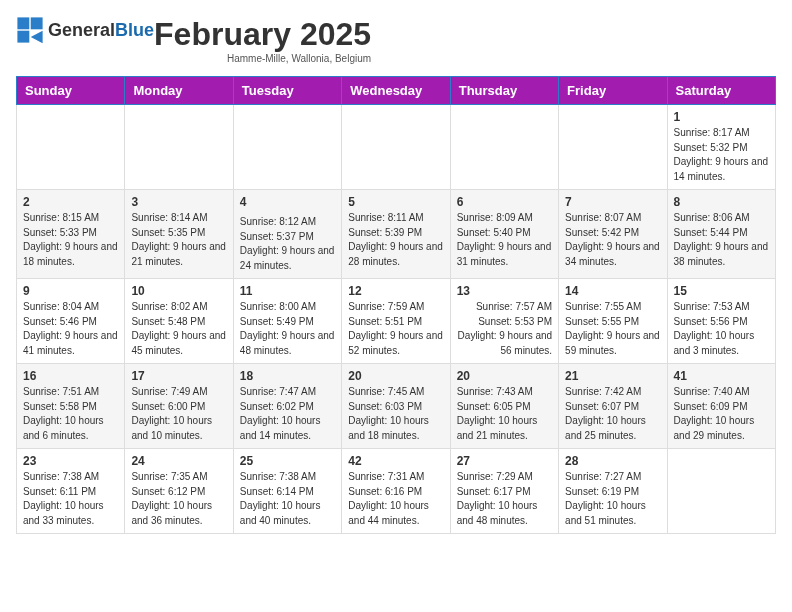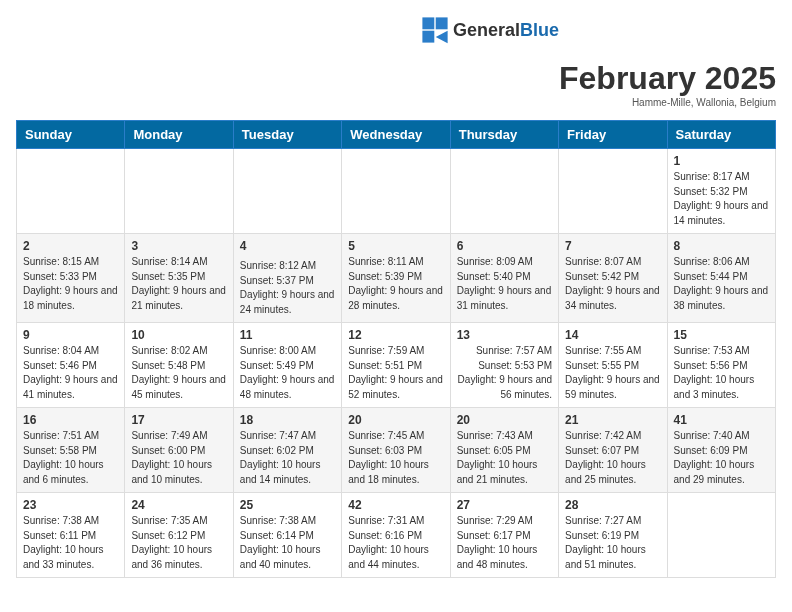--- a/index.html
+++ b/index.html
@@ -5,21 +5,21 @@
     * { box-sizing: border-box; margin: 0; padding: 0; }
     body {
       font-family: Arial, sans-serif;
       background: #fff;
       width: 792px;
       min-height: 612px;
       padding: 16px;
     }
     .header {
       display: flex;
-      justify-content: flex-end;
+      justify-content: flex-start;
       align-items: flex-start;
       margin-bottom: 12px;
     }
     .logo {
       display: flex;
       align-items: center;
       gap: 4px;
     }
     .logo-text-general {
       font-size: 18px;
@@ -30,39 +30,38 @@
       font-size: 18px;
       font-weight: bold;
       color: #1a6aad;
     }
     .logo-icon {
       width: 28px;
       height: 28px;
     }
     .title-block {
       text-align: right;
-      margin-top: 44px;
     }
     .title-block h1 {
       font-size: 32px;
       font-weight: bold;
       color: #333;
     }
     .title-block h2 {
       font-size: 10px;
       font-weight: normal;
       color: #555;
     }
     .calendar {
       width: 100%;
       border-collapse: collapse;
       border: 1px solid #ccc;
     }
     .calendar th {
-      background: #0369a1;
+      background: #a21caf;
       color: #fff;
       font-size: 13px;
       font-weight: bold;
       padding: 6px 8px;
       text-align: left;
       border: 1px solid #2a7dc9;
     }
     .calendar td {
       vertical-align: top;
       padding: 5px 6px;

